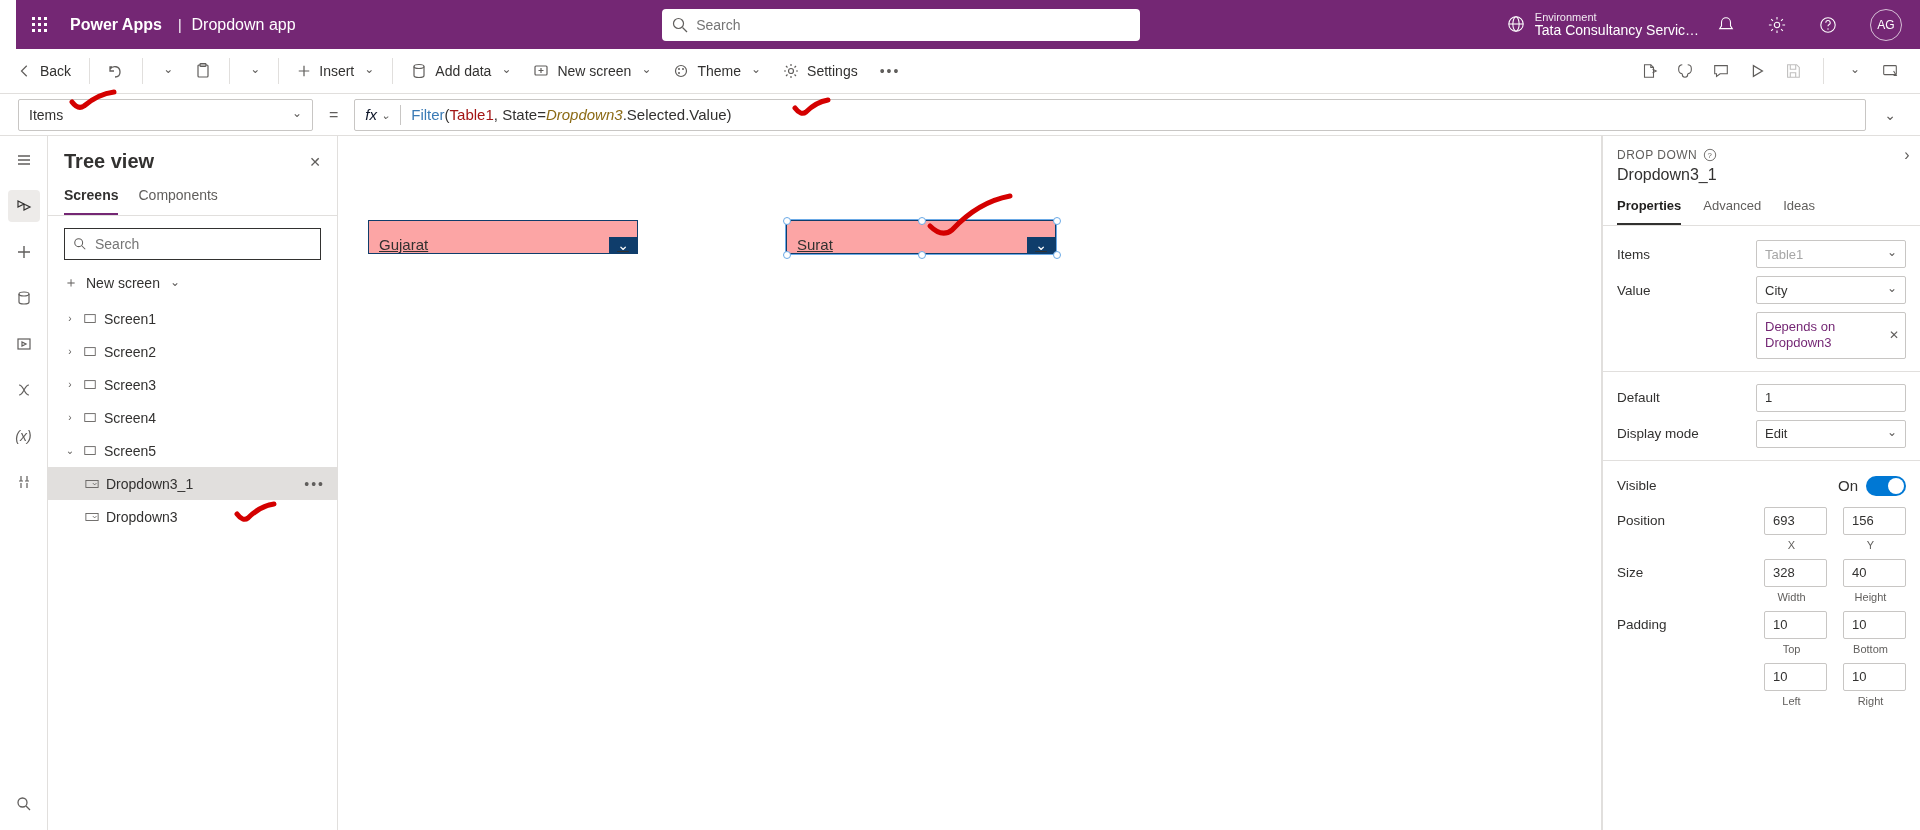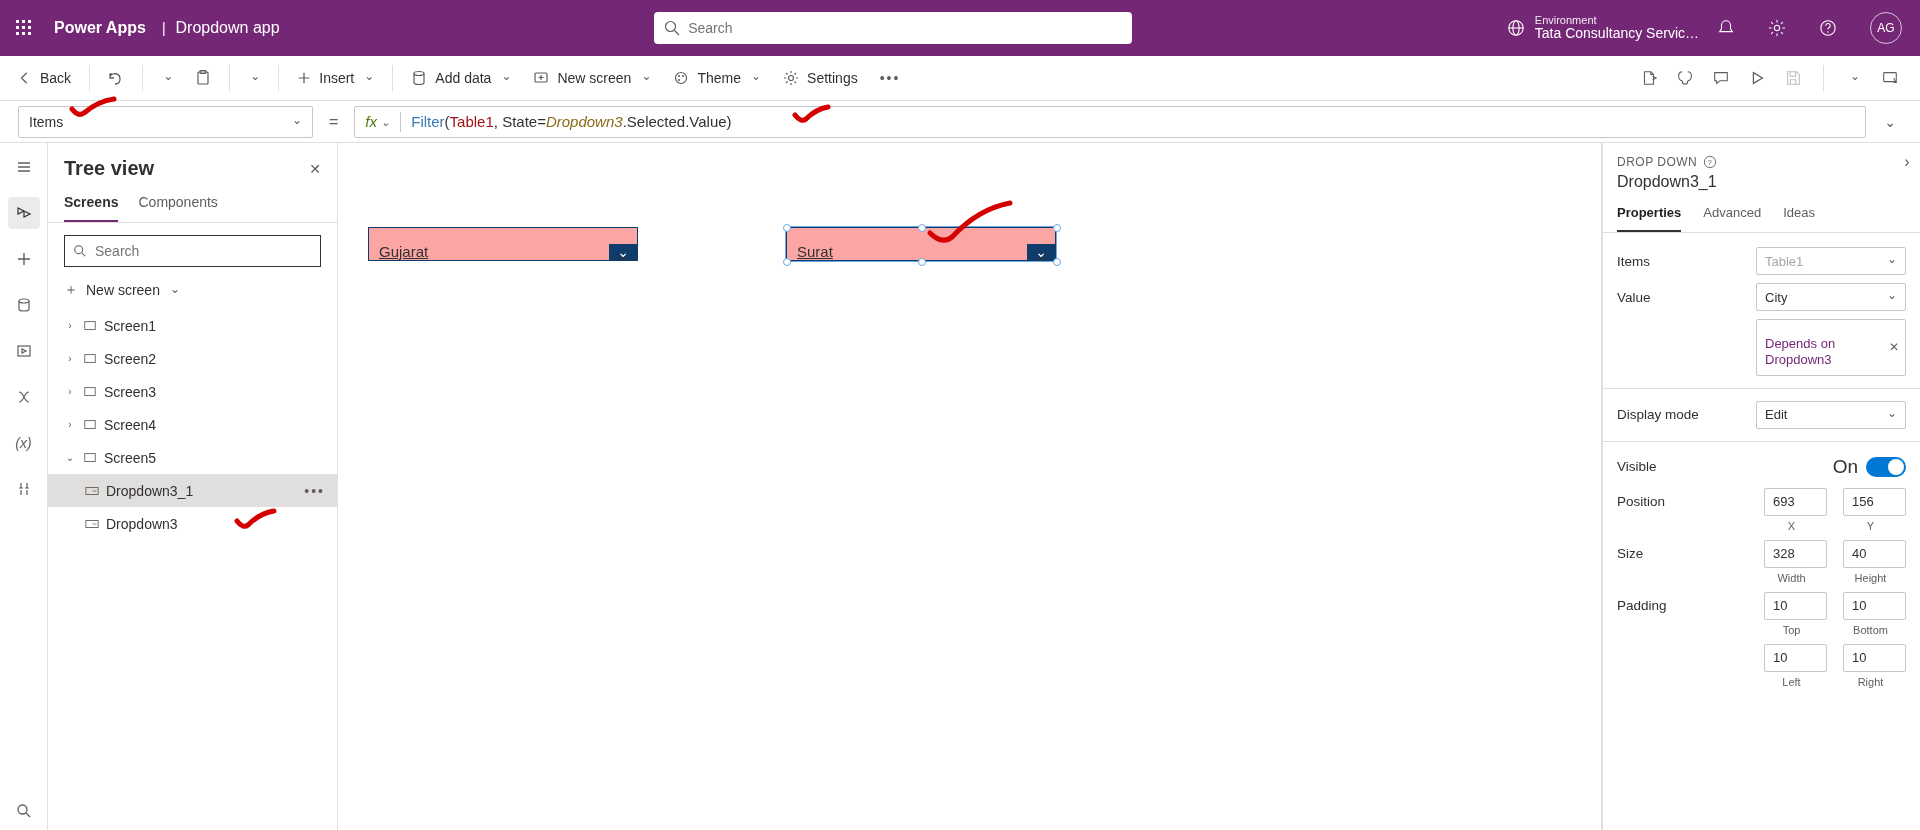--- a/index.html
+++ b/index.html
@@ -1,19 +1,19 @@
 <!DOCTYPE html>
 <html><head>
 <meta charset="utf-8">
 <style>
   * { box-sizing: border-box; margin: 0; padding: 0; font-family: "Segoe UI", Arial, sans-serif; }
   body { width:1920px; height:830px; overflow:hidden; background:#fff; color:#323130; font-size:14px; }
 
   
-  .topbar { background:#742774; height:56px; display:flex; align-items:center; color:#fff; }
+  .topbar { background:#742774; height:49px; display:flex; align-items:center; color:#fff;margin-left:16px; }
   .waffle { width:48px; display:flex; align-items:center; justify-content:center; font-size:16px; }
   .brand { font-weight:600; font-size:16px; padding:0 6px; }
   .app-pipe { padding:0 10px; font-weight:400; }
   .app-title { font-size:16px; }
   .top-spacer { flex:1; display:flex; justify-content:center; }
   .search-box { display:flex; align-items:center; background:#fff; border-radius:4px; width:478px; height:32px; color:#605e5c; padding:0 10px; gap:8px; }
   .search-box input { border:none; outline:none; flex:1; font-size:14px; background:transparent; }
   .env-block { display:flex; align-items:center; gap:10px; margin-right:8px; }
   .env-text { line-height:1.1; }
   .env-label { font-size:11px; opacity:.9; }
@@ -29,21 +29,21 @@
   .cmd-spacer { flex:1; }
   .cmd-right { display:flex; align-items:center; gap:16px; padding-right:10px; }
   .cmd-icon { width:20px; height:20px; display:flex; align-items:center; justify-content:center; color:#605e5c; }
 
   
   .formula-row { height:42px; border-bottom:1px solid #e1dfdd; display:flex; align-items:center; padding:0 18px; gap:12px; }
   .prop-select { position:relative; width:295px; height:32px; border:1px solid #c8c6c4; border-radius:2px; display:flex; align-items:center; padding:0 10px; color:#323130; background:#fff; }
   .prop-select::after { content:"⌄"; position:absolute; right:10px; color:#605e5c; font-size:12px; top:6px; }
   .equals { font-size:16px; color:#605e5c; padding:0 4px; }
   .fx-box { flex:1; height:32px; border:1px solid #c8c6c4; border-radius:2px; display:flex; align-items:center; padding:0 10px; gap:10px; font-family: "Consolas", monospace; font-size:15px; position:relative; }
-  .fx-label { font-style:italic; color:#4d7c0f; font-family:"Segoe UI",Arial,sans-serif; }
+  .fx-label { font-style:italic; color:#0f172a; font-family:"Segoe UI",Arial,sans-serif; }
   .fx-label-chev::after { content:"⌄"; font-size:11px; margin-left:4px; color:#605e5c; position:relative; top:-1px; }
   .tok-func { color:#3a7ab5; }
   .tok-id   { color:#a31515; }
   .tok-field{ color:#8b6914; font-style:italic; }
   .tok-pl   { color:#323130; }
   .fx-expand { width:24px; display:flex; align-items:center; justify-content:center; color:#605e5c; cursor:pointer; }
 
   
   .main { display:flex; height:calc(830px - 49px - 45px - 42px); }
   .leftrail { width:48px; border-right:1px solid #e1dfdd; display:flex; flex-direction:column; align-items:center; padding-top:8px; gap:14px; color:#605e5c; }
@@ -87,25 +87,25 @@
   .props-tabs { display:flex; gap:22px; padding:0 14px; border-bottom:1px solid #e1dfdd; }
   .props-tab { padding:6px 0 10px 0; font-size:13px; color:#605e5c; cursor:pointer; }
   .props-tab.active { color:#201f1e; border-bottom:2px solid #323130; font-weight:600; }
   .props-body { flex:1; overflow:auto; padding:10px 12px; }
   .prop-row { display:flex; align-items:center; min-height:34px; padding:4px 2px; gap:8px; }
   .prop-label { flex:1; font-size:13.5px; color:#323130; }
   .prop-field { width:150px; }
   .prop-input { width:100%; height:28px; border:1px solid #c8c6c4; border-radius:2px; padding:0 8px; font-size:13px; color:#323130; background:#fff; }
   .prop-select2 { width:100%; height:28px; border:1px solid #c8c6c4; border-radius:2px; padding:0 8px; font-size:13px; color:#323130; background:#fff; display:flex; align-items:center; position:relative; }
   .prop-select2::after { content:"⌄"; position:absolute; right:8px; top:4px; color:#605e5c; font-size:12px; }
-  .depends-box { width:150px; border:1px solid #c8c6c4; border-radius:2px; padding:16px 24px 6px 8px; font-size:13px; color:#742774; position:relative; line-height:1.25; }
+  .depends-box { width:150px; border:1px solid #c8c6c4; border-radius:2px; padding:6px 24px 6px 8px; font-size:13px; color:#742774; position:relative; line-height:1.25; }
   .depends-box .x { position:absolute; right:6px; top:50%; transform:translateY(-50%); color:#605e5c; font-size:12px; }
   .divider { height:1px; background:#e1dfdd; margin:8px -12px; }
   .toggle { display:flex; align-items:center; gap:8px; }
-  .toggle-label { font-size:19px; }
+  .toggle-label { font-size:15px; }
   .switch { width:40px; height:20px; background:#0078d4; border-radius:10px; position:relative; }
   .switch::after { content:""; position:absolute; right:2px; top:2px; width:16px; height:16px; background:#fff; border-radius:50%; }
   .dual { display:flex; gap:16px; width:142px; }
   .dual .prop-input { text-align:left; }
   .sublabels { display:flex; gap:8px; width:150px; margin-left:auto; }
   .sublabels span { flex:1; text-align:center; font-size:11px; color:#605e5c; }
 
   
   .redmark { position:absolute; pointer-events:none; }
   .redmark svg path { stroke:#d40000; stroke-width:5; fill:none; stroke-linecap:round; stroke-linejoin:round; }
@@ -518,20 +518,24 @@
         <div class="prop-label"></div>
         <div class="depends-box">
           <span>Depends on Dropdown3</span>
           <span class="x">✕</span>
         </div>
       </div>
 
       <div class="divider"></div>
 
       <div class="prop-row">
+        <div class="prop-label">Default</div>
+        <div class="prop-field"><input class="prop-input" value="1" style=""></div>
+      </div>
+      <div class="prop-row">
         <div class="prop-label">Display mode</div>
         <div class="prop-field">
             <div class="prop-select2">
               <span>Edit</span>
             </div>
           </div>
       </div>
 
       <div class="divider"></div>
 

